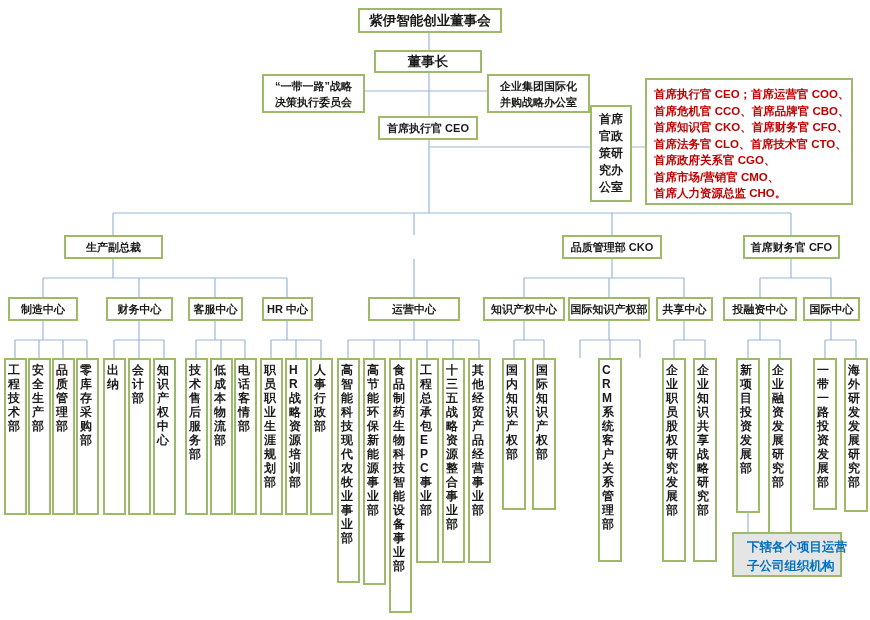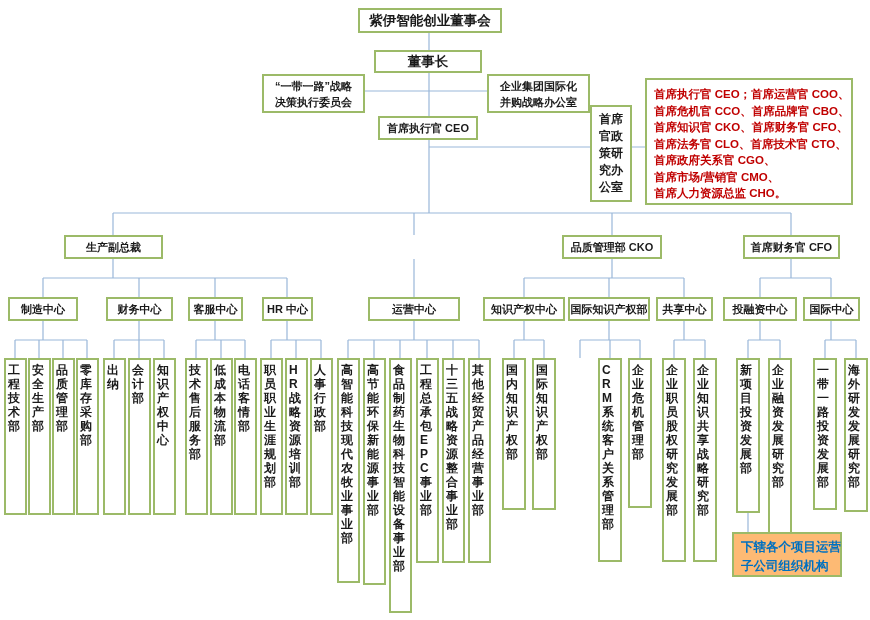--- a/index.html
+++ b/index.html
@@ -39,24 +39,24 @@
     padding:4px 5px 0 5px;z-index:2;
   }
   .legend{
     position:absolute;box-sizing:border-box;background:#fff;
     border:2px solid var(--green);
     color:var(--red);font-weight:bold;font-size:11.5px;line-height:16.5px;
     padding:6px 4px 0 7px;z-index:2;
   }
   .legend div{white-space:nowrap;}
   .note{
-    position:absolute;box-sizing:border-box;background:#fdba74;
+    position:absolute;box-sizing:border-box;background:#e5e5e5;
     border:2px solid var(--green);
     color:var(--blue);font-weight:bold;font-size:12.5px;line-height:19px;
-    padding:4px 0 0 7px;z-index:2;white-space:nowrap;
+    padding:4px 0 0 13px;z-index:2;white-space:nowrap;
   }
   .t14{font-size:13.5px;}
 </style>
 </head>
 <body>
 
 <div id="canvas">
 
   <svg id="wires" width="870" height="620">
     <path fill="none" stroke="#9ab7d9" stroke-width="1.2" d="
@@ -151,21 +151,20 @@
   <div class="vcol" style="left:363px;top:358px;width:23px;height:227px">高节能环保新能源事业部</div>
   <div class="vcol" style="left:389px;top:358px;width:23px;height:255px">食品制药生物科技智能设备事业部</div>
   <div class="vcol" style="left:416px;top:358px;width:23px;height:205px">工程总承包EPC事业部</div>
   <div class="vcol" style="left:442px;top:358px;width:23px;height:205px">十三五战略资源整合事业部</div>
   <div class="vcol" style="left:468px;top:358px;width:23px;height:205px">其他经贸产品经营事业部</div>
 
   <div class="vcol" style="left:502px;top:358px;width:24px;height:152px">国内知识产权部</div>
   <div class="vcol" style="left:532px;top:358px;width:24px;height:152px">国际知识产权部</div>
 
   <div class="vcol" style="left:598px;top:358px;width:24px;height:204px">CRM系统客户关系管理部</div>
-  <div class="vcol" style="left:628px;top:358px;width:24px;height:150px">企业危机管理部</div>
 
   <div class="vcol" style="left:662px;top:358px;width:24px;height:204px">企业职员股权研究发展部</div>
   <div class="vcol" style="left:693px;top:358px;width:24px;height:204px">企业知识共享战略研究部</div>
 
   <div class="vcol" style="left:736px;top:358px;width:24px;height:155px">新项目投资发展部</div>
   <div class="vcol" style="left:768px;top:358px;width:24px;height:196px">企业融资发展研究部</div>
 
   <div class="vcol" style="left:813px;top:358px;width:24px;height:152px">一带一路投资发展部</div>
   <div class="vcol" style="left:844px;top:358px;width:24px;height:154px">海外研发发展研究部</div>
 

